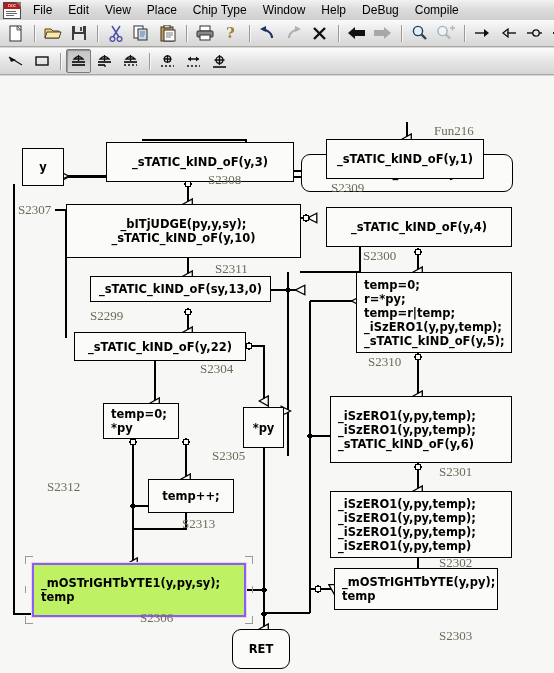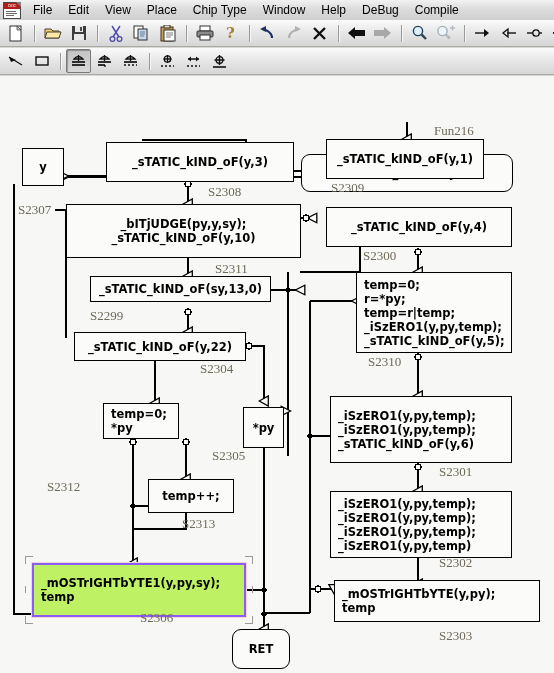--- a/index.html
+++ b/index.html
@@ -465,28 +465,28 @@
 temp</div>
     <div class="handles" style="left:25px;top:480px;width:228px;height:68px;">
       <i class="tl"></i>
         <i class="tr"></i>
         <i class="bl"></i>
         <i class="br"></i>
         <i class="ml"></i>
         <i class="mr"></i>
     </div>
 
-    <div class="node left" style="left:334px;top:504px;width:206px;height:42px;">_mOSTrIGHTbYTE(y,py);
+    <div class="node left" style="left:334px;top:492px;width:164px;height:42px;">_mOSTrIGHTbYTE(y,py);
 temp</div>
 
     <div class="node term" style="left:232px;top:553px;width:58px;height:40px;">RET</div>
 
     <span class="slabel" style="left:434px;top:47px;">Fun216</span>
     <span class="slabel" style="left:331px;top:104px;">S2309</span>
-    <span class="slabel" style="left:208px;top:108px;">S2308</span>
+    <span class="slabel" style="left:208px;top:96px;">S2308</span>
     <span class="slabel" style="left:18px;top:126px;">S2307</span>
     <span class="slabel" style="left:215px;top:185px;">S2311</span>
     <span class="slabel" style="left:363px;top:172px;">S2300</span>
     <span class="slabel" style="left:90px;top:232px;">S2299</span>
     <span class="slabel" style="left:200px;top:285px;">S2304</span>
     <span class="slabel" style="left:368px;top:278px;">S2310</span>
     <span class="slabel" style="left:212px;top:372px;">S2305</span>
     <span class="slabel" style="left:439px;top:388px;">S2301</span>
     <span class="slabel" style="left:47px;top:403px;">S2312</span>
     <span class="slabel" style="left:182px;top:440px;">S2313</span>

